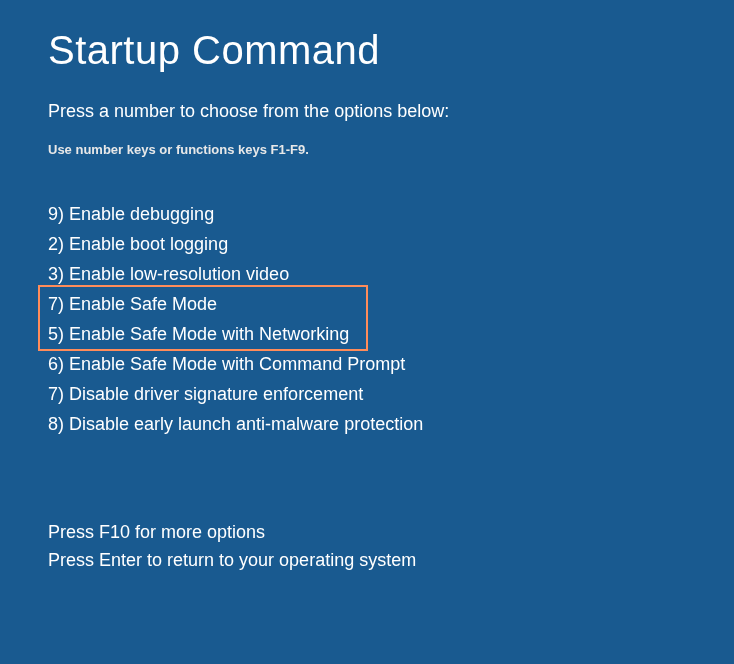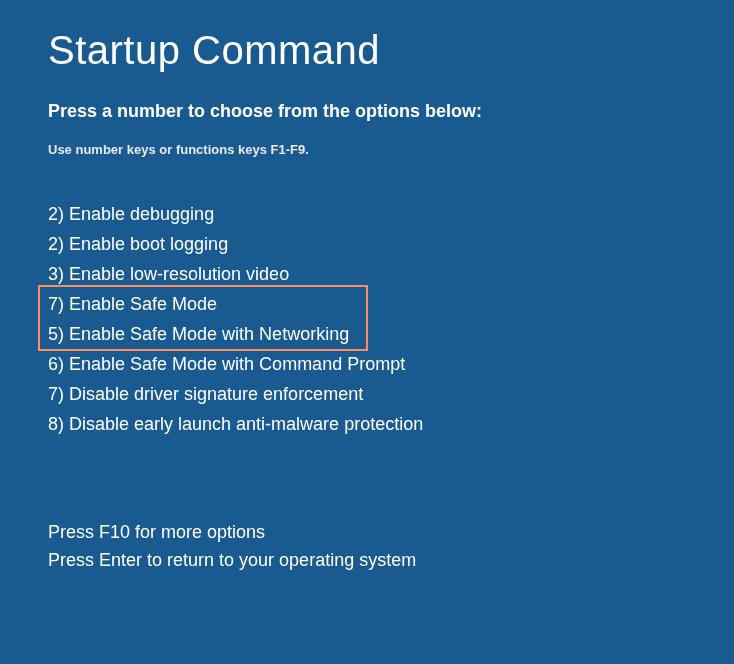--- a/index.html
+++ b/index.html
@@ -17,21 +17,21 @@
       overflow: hidden;
     }
     .title {
       font-size: 40px;
       font-weight: 300;
       margin-bottom: 28px;
       letter-spacing: 0.5px;
     }
     .subtitle {
       font-size: 18px;
-      font-weight: 700;
+      font-weight: 400;
       margin-bottom: 20px;
     }
     .hint {
       font-size: 13px;
       font-weight: 700;
       margin-bottom: 42px;
       color: #e8e8e8;
     }
     .options {
       position: relative;
@@ -61,21 +61,21 @@
     }
   </style>
 </head>
 <body>
 
 <div class="title">Startup Command</div>
 <div class="subtitle">Press a number to choose from the options below:</div>
 <div class="hint">Use number keys or functions keys F1-F9.</div>
 
 <div class="options">
-  <div class="option-item">2) Enable debugging</div>
+  <div class="option-item">9) Enable debugging</div>
   <div class="option-item">2) Enable boot logging</div>
   <div class="option-item">3) Enable low-resolution video</div>
   <div class="option-item">7) Enable Safe Mode</div>
   <div class="option-item">5) Enable Safe Mode with Networking</div>
   <div class="option-item">6) Enable Safe Mode with Command Prompt</div>
   <div class="option-item">7) Disable driver signature enforcement</div>
   <div class="option-item">8) Disable early launch anti-malware protection</div>
   <div class="highlight-box"></div>
 </div>
 

